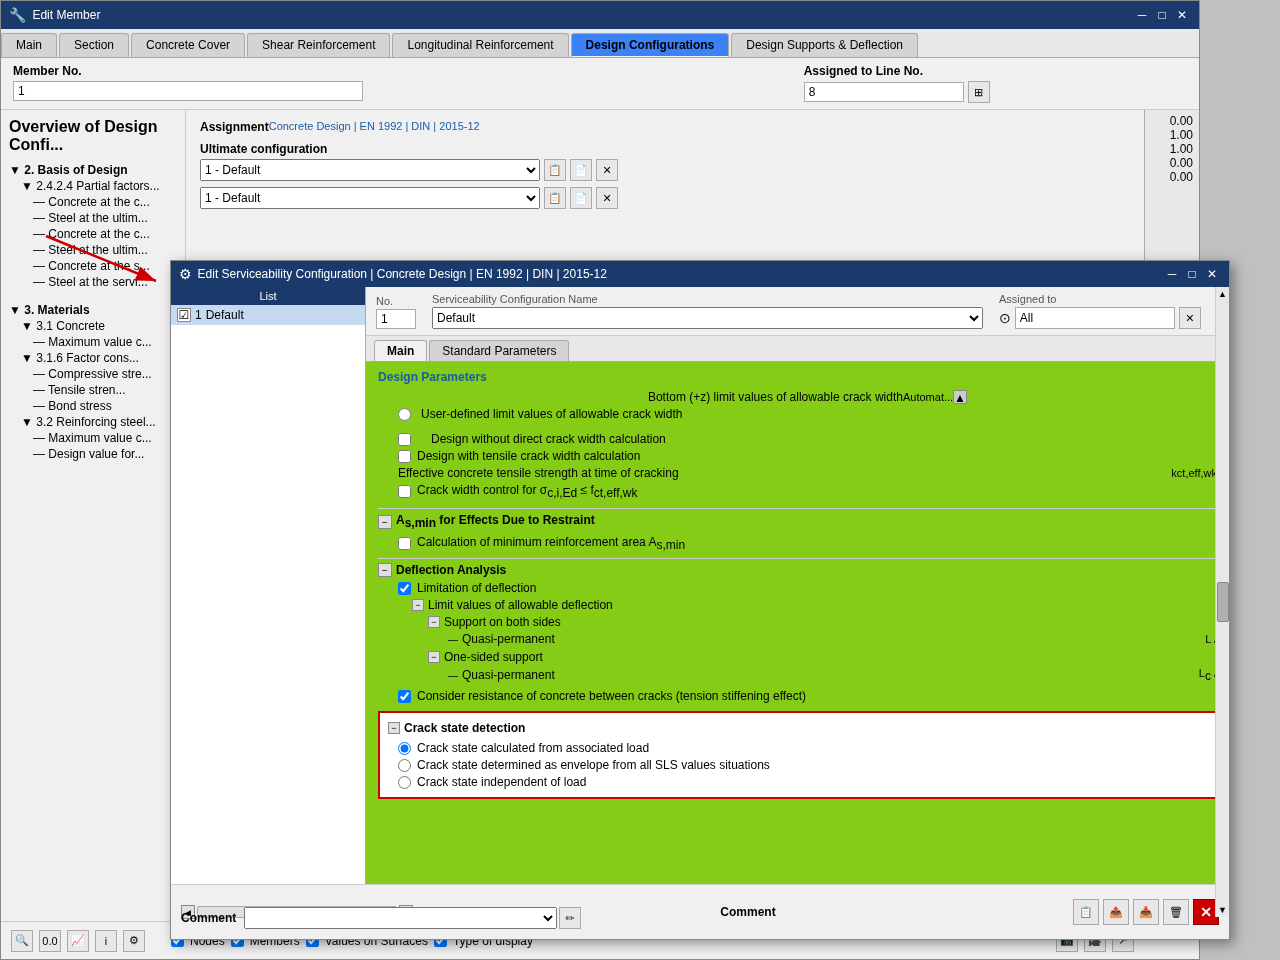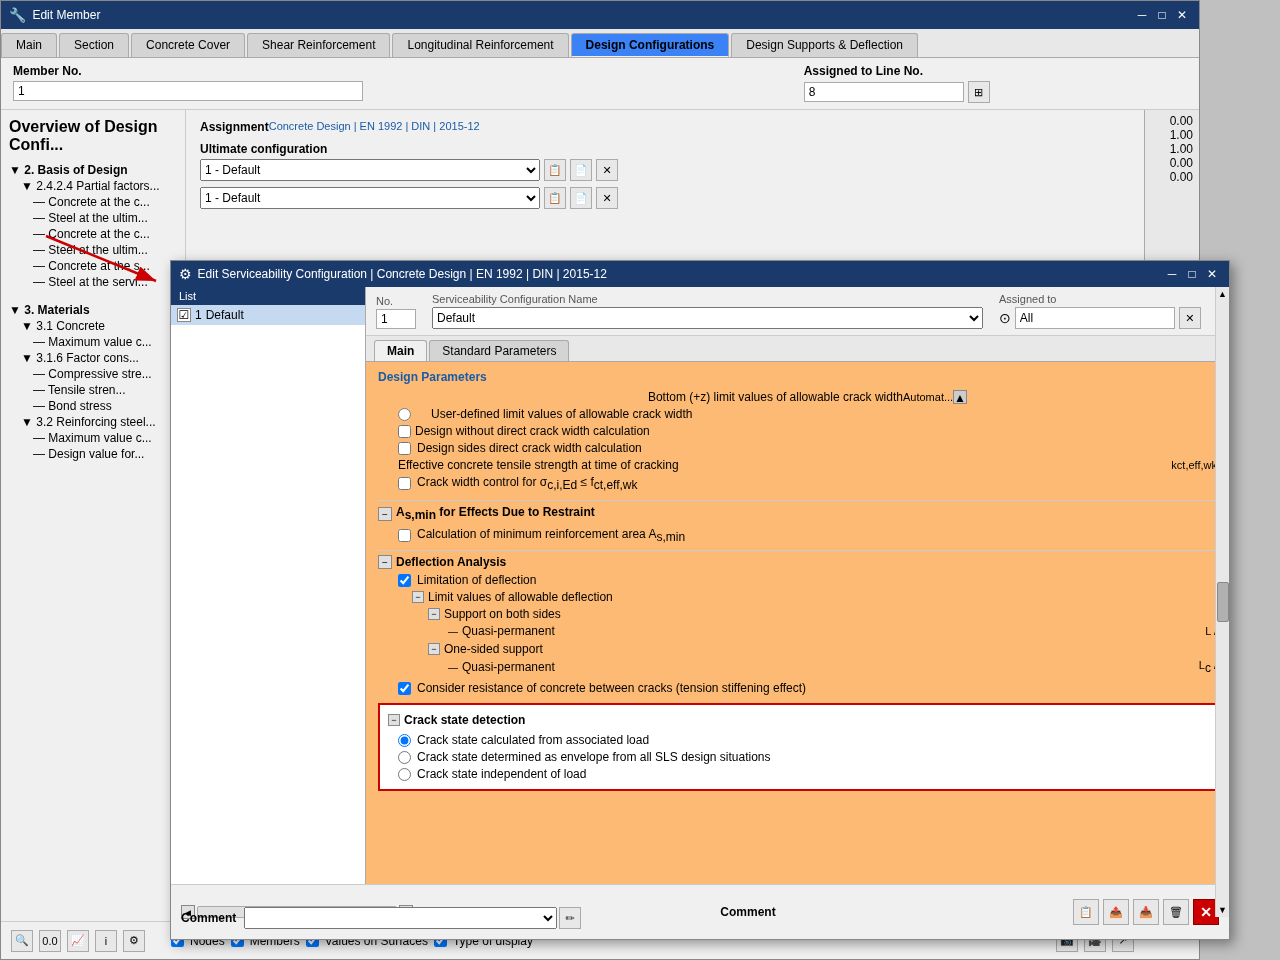--- a/index.html
+++ b/index.html
@@ -271,21 +271,21 @@
     <div style="display:flex; gap:2px;">
       <button class="title-btn">─</button>
       <button class="title-btn">□</button>
       <button class="title-btn">✕</button>
     </div>
   </div>
 
   <div style="display:flex; height:calc(100% - 26px - 55px);">
 
     <div style="width:195px; border-right:1px solid #aaa; background:white;">
-      <div style="background:#1a3a6b; color:white; padding:3px 8px; font-size:11px;">List</div>
+      <div style="background:#1a3a6b; color:white; padding:3px 8px; font-size:11px;text-align:center;">List</div>
       <div style="padding:3px 6px; background:#c5d9f1; display:flex; align-items:center; gap:4px; cursor:pointer;">
         <div class="no-checkbox">☑</div>
         <span>1</span>
         <span>Default</span>
       </div>
     </div>
 
     <div style="flex:1; display:flex; flex-direction:column;">
 
       <div style="display:flex; padding:6px 10px; border-bottom:1px solid #ccc; align-items:flex-end; gap:16px;">
@@ -307,43 +307,43 @@
             <button class="icon-btn">✕</button>
           </div>
         </div>
       </div>
 
       <div style="display:flex; border-bottom:1px solid #aaa; background:#e8e8e8; padding-top:4px; padding-left:8px;">
         <div style="padding:3px 12px; border:1px solid #aaa; border-bottom:none; background:#f0f0f0; cursor:pointer; margin-right:2px; border-radius:3px 3px 0 0; font-weight:bold;">Main</div>
         <div style="padding:3px 12px; border:1px solid #aaa; border-bottom:none; background:#d4d4d4; cursor:pointer; margin-right:2px; border-radius:3px 3px 0 0;">Standard Parameters</div>
       </div>
 
-      <div style="flex:1; overflow-y:auto; padding:8px 12px; background:#fdba74; position:relative;">
+      <div style="flex:1; overflow-y:auto; padding:8px 12px; background:#84cc16; position:relative;">
 
         <div style="color:#1a5ca8; font-weight:bold; margin-bottom:6px;">Design Parameters</div>
 
         <div style="display:flex; align-items:center; justify-content:center; padding-left:20px; margin-bottom:3px;">
           <span>Bottom (+z) limit values of allowable crack width</span>
           <span style="font-size:11px;">Automat...</span>
           <div style="width:14px; height:14px; background:#ccc; border:1px solid #888; cursor:pointer;">▲</div>
         </div>
 
-        <div style="padding-left:20px; margin-bottom:3px; display:flex; align-items:center; gap:20px;">
+        <div style="padding-left:20px; margin-bottom:11px; display:flex; align-items:center; gap:10px;">
           <input type="radio" name="crack-limit" style="">
           <span>User-defined limit values of allowable crack width</span>
         </div>
 
-        <div style="padding-left:20px; margin-bottom:3px; display:flex; align-items:center; gap:4px;">
+        <div style="padding-left:20px; margin-bottom:3px; display:flex; align-items:center; gap:20px;">
           <input type="checkbox" style="">
           <span>Design without direct crack width calculation</span>
         </div>
 
         <div style="padding-left:20px; margin-bottom:3px; display:flex; align-items:center; gap:6px;">
           <input type="checkbox" style="">
-          <span>Design sides direct crack width calculation</span>
+          <span>Design with tensile crack width calculation</span>
         </div>
 
         <div style="padding-left:20px; margin-bottom:3px; display:flex; align-items:center; justify-content:space-between;">
           <span>Effective concrete tensile strength at time of cracking</span>
           <span style="font-size:11px;">kct,eff,wk</span>
         </div>
 
         <div style="padding-left:20px; margin-bottom:8px; display:flex; align-items:center; gap:6px;">
           <input type="checkbox" style="">
           <span>Crack width control for σ<sub>c,i,Ed</sub> ≤ f<sub>ct,eff,wk</sub></span>
@@ -413,21 +413,21 @@
           <div style="display:flex; align-items:center; gap:4px; margin-bottom:6px;">
             <div style="width:12px; height:12px; border:1px solid #888; background:#e0e0e0; display:flex; align-items:center; justify-content:center; font-size:9px; cursor:pointer;">−</div>
             <span style="font-weight:bold;">Crack state detection</span>
           </div>
           <div style="display:flex; align-items:center; gap:6px; margin-bottom:3px; padding-left:10px;">
             <input type="radio" name="crack-state" checked="" style="">
             <span>Crack state calculated from associated load</span>
           </div>
           <div style="display:flex; align-items:center; gap:6px; margin-bottom:3px; padding-left:10px;">
             <input type="radio" name="crack-state" style="">
-            <span>Crack state determined as envelope from all SLS design situations</span>
+            <span>Crack state determined as envelope from all SLS values situations</span>
           </div>
           <div style="display:flex; align-items:center; gap:6px; padding-left:10px;">
             <input type="radio" name="crack-state" style="">
             <span>Crack state independent of load</span>
           </div>
         </div>
 
       </div>
 
       <div style="position:absolute; right:0; top:26px; width:14px; height:630px; background:#e8e8e8; border-left:1px solid #ccc; display:flex; flex-direction:column; align-items:center; justify-content:space-between; padding:2px 0;">

